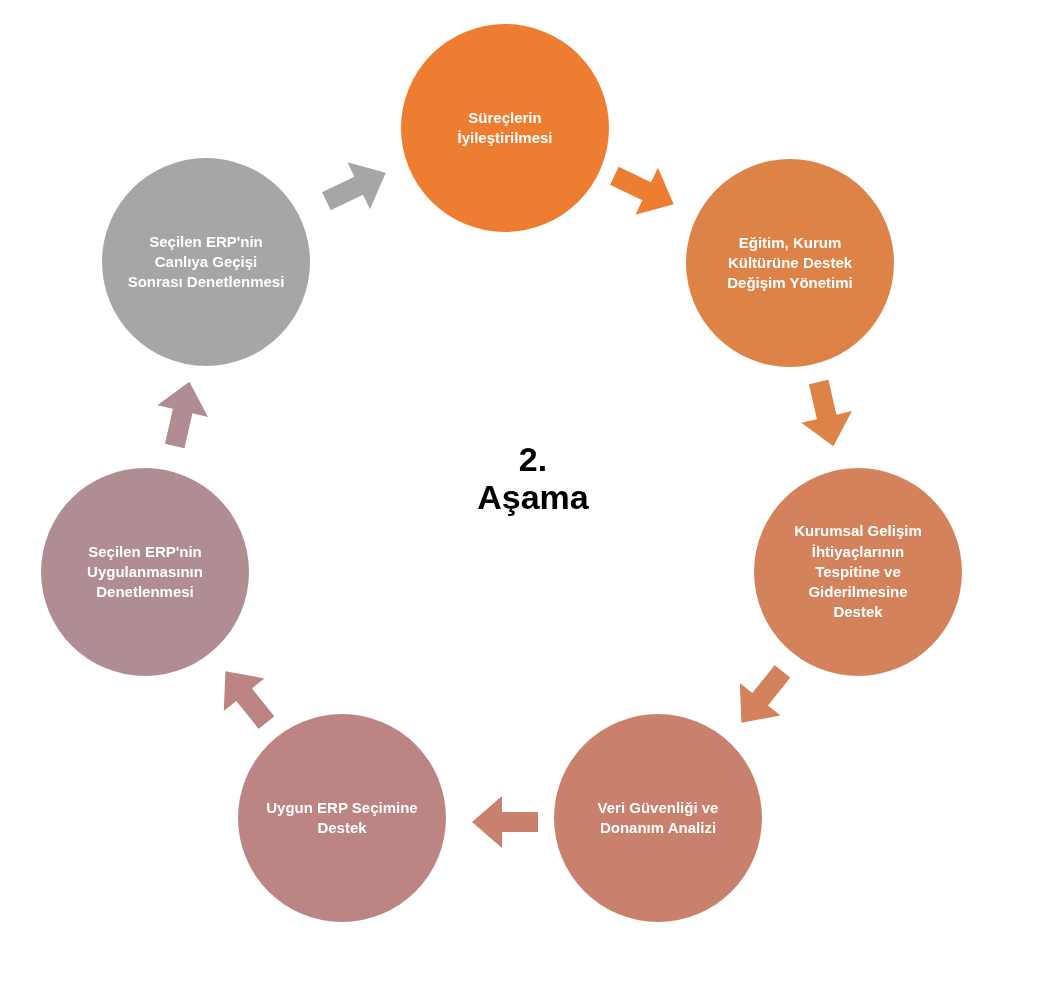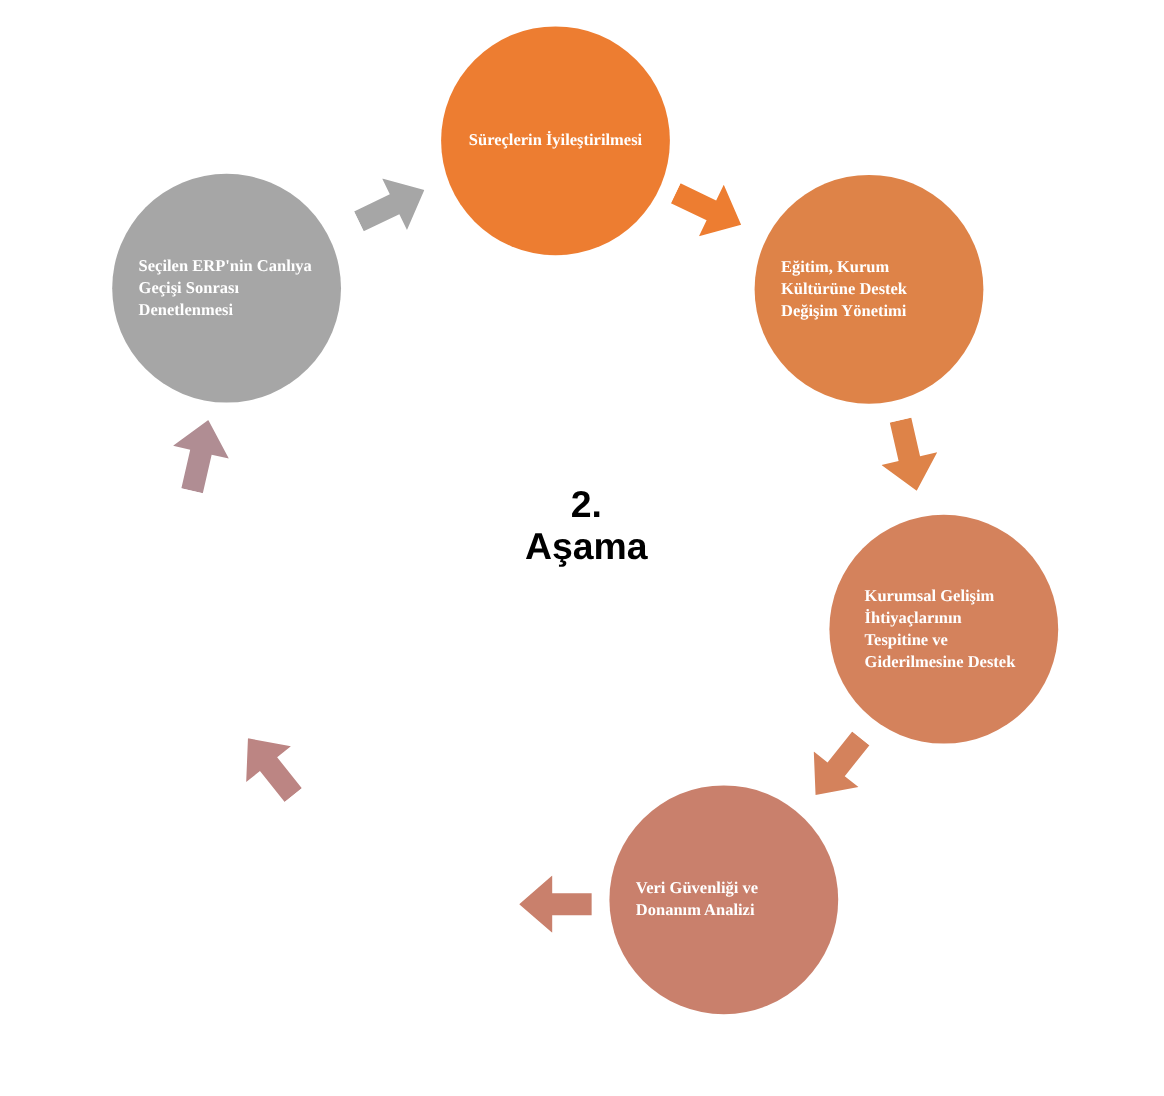--- a/index.html
+++ b/index.html
@@ -12,27 +12,27 @@
     overflow: hidden;
   }
   .node {
     position: absolute;
     width: 208px;
     height: 208px;
     border-radius: 50%;
     display: flex;
     align-items: center;
     justify-content: center;
+    text-align: center;
     color: #ffffff;
     font-weight: bold;
     font-size: 15px;
     line-height: 1.35;
     padding: 0 24px;
     box-sizing: border-box;
-    font-family: Liberation Serif, serif;
   }
   .n1 { left: 401px; top: 24px;  }
   .n2 { left: 686px; top: 159px; }
   .n3 { left: 754px; top: 468px; padding: 0 32px; }
   .n4 { left: 554px; top: 714px; }
   .n5 { left: 238px; top: 714px; }
   .n6 { left: 41px;  top: 468px; }
   .n7 { left: 102px; top: 158px; }
   .arrow {
     position: absolute;
@@ -74,21 +74,27 @@
   </div>
 
   <div class="node n3" style="background-color: rgb(212, 130, 92);">
     <span>Kurumsal Gelişim İhtiyaçlarının Tespitine ve Giderilmesine Destek</span>
   </div>
 
   <div class="node n4" style="background-color: rgb(201, 128, 108);">
     <span>Veri Güvenliği ve Donanım Analizi</span>
   </div>
 
+  <div class="node n5" style="background-color: rgb(188, 133, 131);">
+    <span>Uygun ERP Seçimine Destek</span>
+  </div>
 
+  <div class="node n6" style="background-color: rgb(176, 141, 147);">
+    <span>Seçilen ERP'nin Uygulanmasının Denetlenmesi</span>
+  </div>
 
   <div class="node n7" style="background-color: rgb(166, 166, 166);">
     <span>Seçilen ERP'nin Canlıya Geçişi Sonrası Denetlenmesi</span>
   </div>
 
   <div class="arrow a1">
     <svg viewBox="0 0 66 52" xmlns="http://www.w3.org/2000/svg">
       <polygon points="0,16 36,16 36,0 66,26 36,52 36,36 0,36" fill="#ED7D31"></polygon>
     </svg>
   </div>

